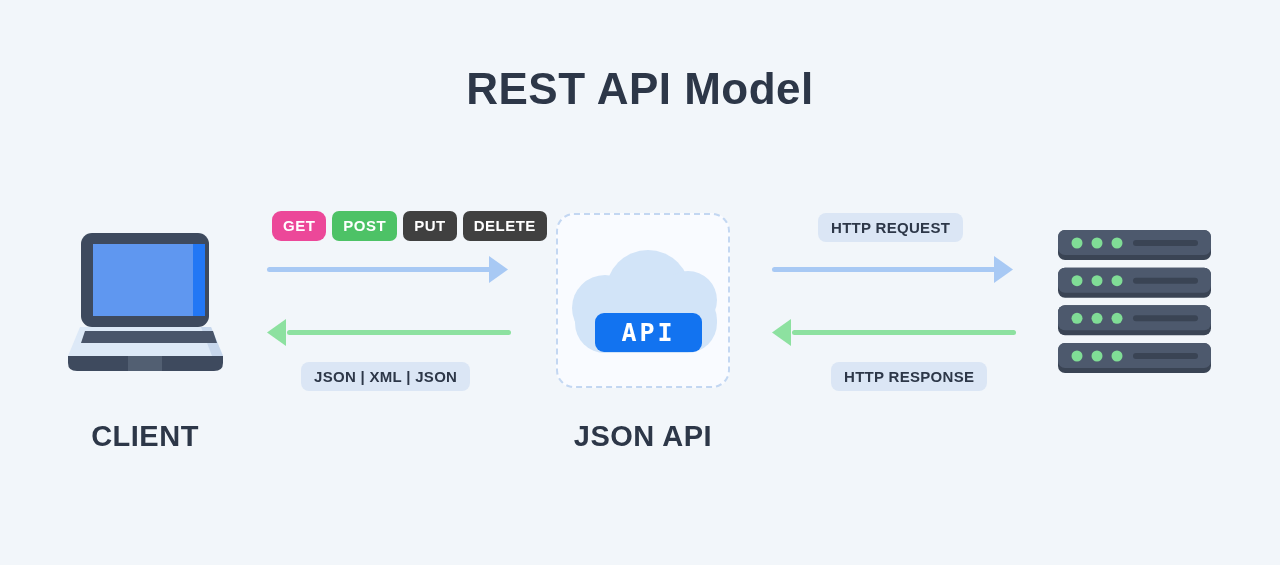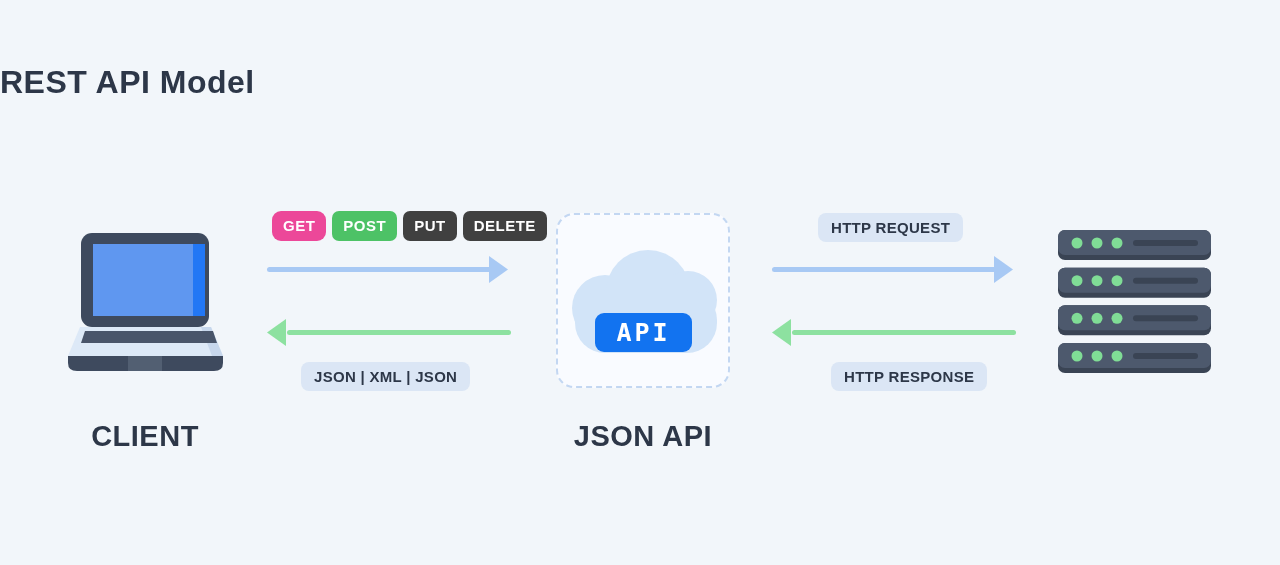--- a/index.html
+++ b/index.html
@@ -2,21 +2,21 @@
 <html><head>
 <meta charset="utf-8">
 <style>
   html,body { margin:0; padding:0; }
   body { font-family:"Liberation Sans", sans-serif; }
   .canvas {
     position:relative; width:1280px; height:565px; overflow:hidden;
   }
   .title {
     position:absolute; top:64px; left:0; width:100%;
-    font-size:32px; font-weight:800; letter-spacing:.5px;
+    text-align:center; font-size:44px; font-weight:800; letter-spacing:.5px;
   }
   .entity-label {
     position:absolute; top:420px; width:240px; text-align:center;
     font-size:29px; font-weight:800; letter-spacing:.5px;
   }
   .methods { position:absolute; left:272px; top:211px; display:flex; gap:6px; }
   .method-badge {
     color:#fff; font-size:15px; font-weight:700; letter-spacing:.5px;
     padding:5px 11px; border-radius:7px; line-height:20px;
   }
@@ -26,21 +26,21 @@
   }
   .arrow-line { position:absolute; height:5px; border-radius:3px; }
   .arrow-head { position:absolute; width:19px; height:27px; }
   .arrow-head.point-right { clip-path:polygon(0 0, 100% 50%, 0 100%); }
   .arrow-head.point-left  { clip-path:polygon(100% 0, 0 50%, 100% 100%); }
   .api-box {
     position:absolute; left:556px; top:213px; width:170px; height:171px;
     border:2px dashed; border-radius:18px;
   }
   .api-badge {
-    position:absolute; left:595px; top:313px; width:97px; height:39px;
+    position:absolute; left:595px; top:313px; width:107px; height:39px;
     border-radius:9px; color:#fff; display:flex; align-items:center; justify-content:center;
     font-family:"DejaVu Sans Mono", monospace; font-weight:700; font-size:25px; letter-spacing:3px;
   }
   .icon-abs { position:absolute; }
 </style>
 </head>
 <body style="background-color: rgb(242, 246, 250);">
 
 <div class="canvas" style="background-color: rgb(242, 246, 250);">
 

